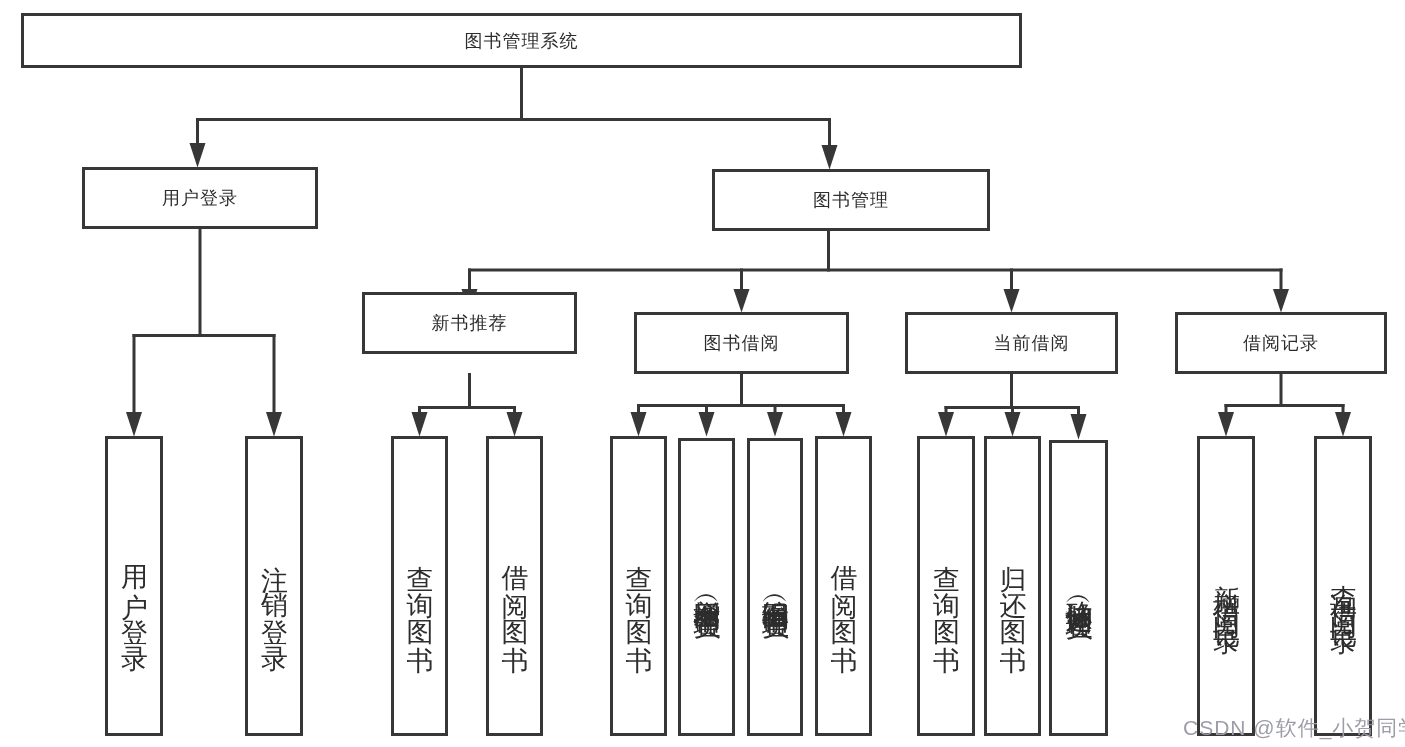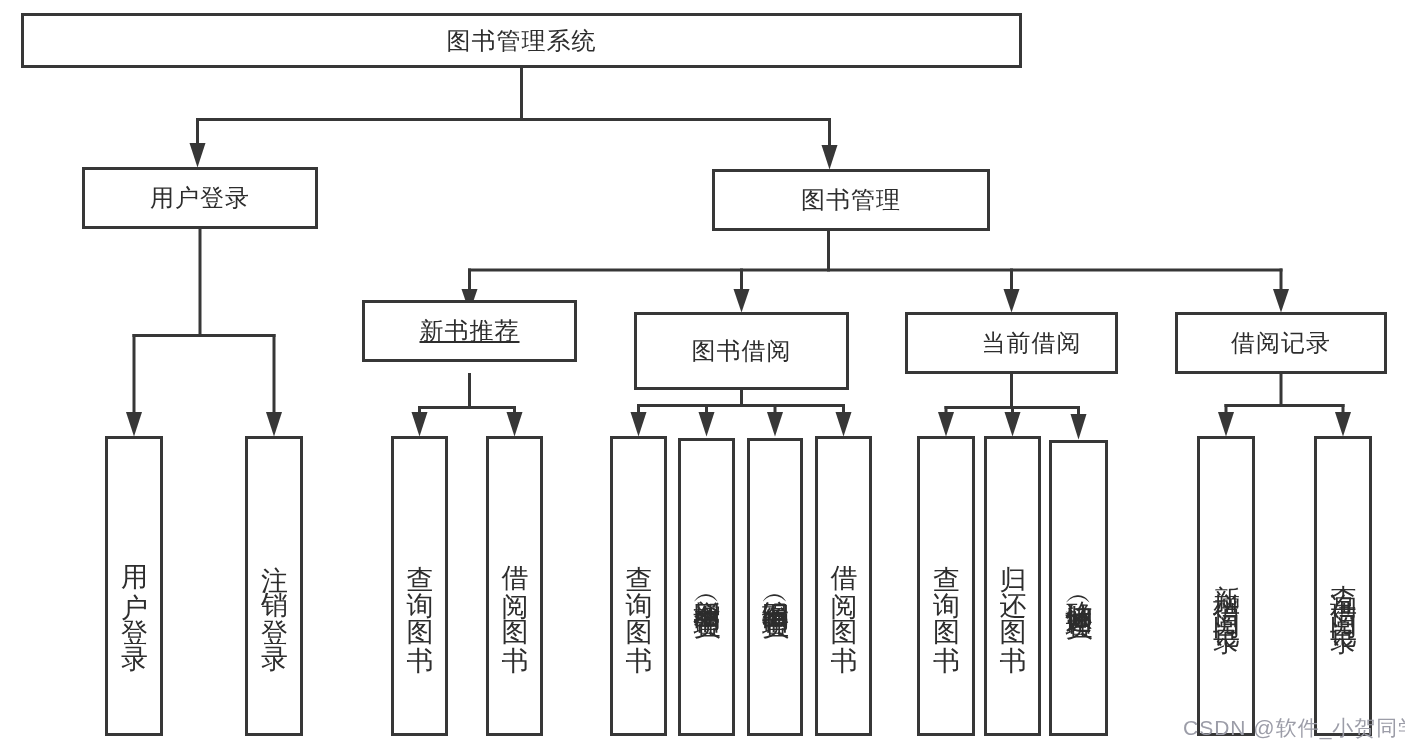--- a/index.html
+++ b/index.html
@@ -14,21 +14,21 @@
   .connectors{position:absolute;left:0;top:0;width:1405px;height:747px;}
   .connectors line{stroke:#373737;stroke-width:3;}
   .connectors polygon{fill:#373737;stroke:none;}
   .node{
     position:absolute;
     box-sizing:border-box;
     border:3px solid #373737;
     background:#ffffff;
     display:flex;align-items:center;justify-content:center;
   }
-  .hnode{font-size:24px;letter-spacing:1px;}
+  .hnode{font-size:18px;letter-spacing:1px;}
   .vnode span{
     writing-mode:vertical-rl;
     text-orientation:mixed;
     font-size:27px;
     line-height:1;
     white-space:nowrap;
   }
   .sp-wide span{letter-spacing:27px;margin-top:24px;}
   .sp-med span{letter-spacing:9px;margin-top:8px;}
   .sp-tight span{letter-spacing:2px;}
@@ -126,24 +126,24 @@
     <span>图书管理系统</span>
   </div>
 
   <div class="node hnode" style="left:82px;top:167px;width:236px;height:62px;">
     <span>用户登录</span>
   </div>
   <div class="node hnode" style="left:712px;top:169px;width:278px;height:62px;">
     <span>图书管理</span>
   </div>
 
-  <div class="node hnode" style="left:362px;top:300px;width:215px;height:62px;text-decoration:underline;">
+  <div class="node hnode" style="left:362px;top:292px;width:215px;height:62px;">
     <span>新书推荐</span>
   </div>
-  <div class="node hnode" style="left:634px;top:312px;width:215px;height:78px;">
+  <div class="node hnode" style="left:634px;top:312px;width:215px;height:62px;">
     <span>图书借阅</span>
   </div>
   <div class="node hnode" style="left:905px;top:312px;width:213px;height:62px;padding-left:40px;">
     <span>当前借阅</span>
   </div>
   <div class="node hnode" style="left:1175px;top:312px;width:212px;height:62px;">
     <span>借阅记录</span>
   </div>
 
   <div class="node vnode sp-wide" style="left:105px;top:436px;width:58px;height:300px;">

